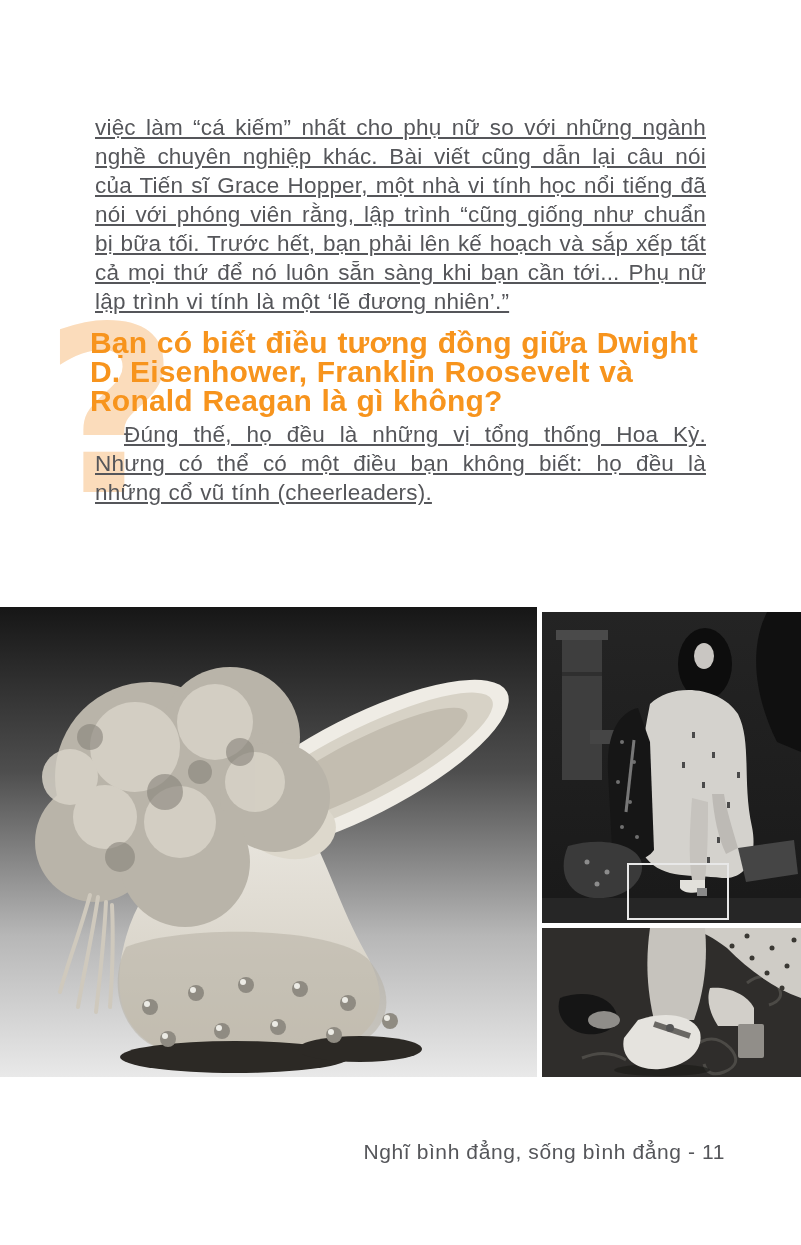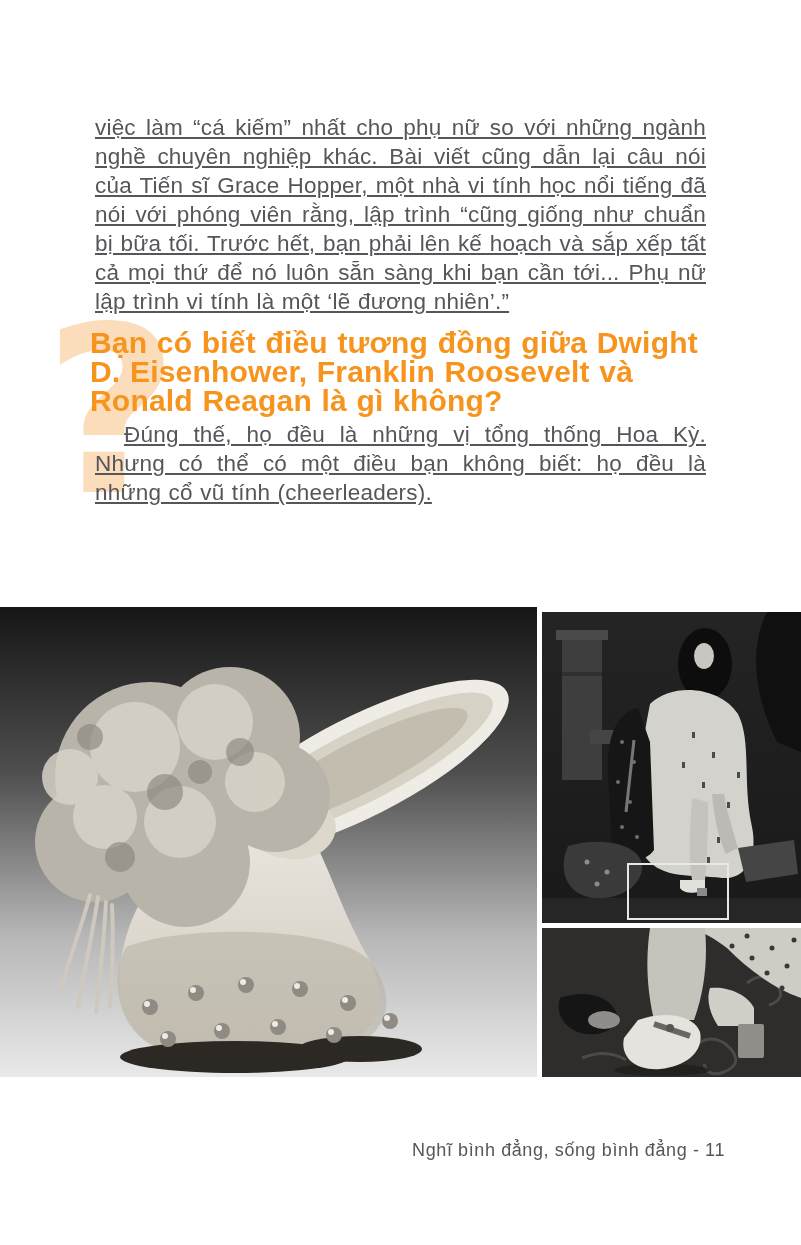--- a/index.html
+++ b/index.html
@@ -69,21 +69,21 @@
     font-style: italic;
     font-size: 19px;
     color: #4B4C4E;
     z-index: 1;
   }
   .footer {
     position: absolute;
     left: 0; top: 1140px;
     width: 725px;
     text-align: right;
-    font-size: 18px;
+    font-size: 21px;
     letter-spacing: 0.6px;
     color: #55565A;
     z-index: 1;
   }
 </style>
 </head>
 <body>
 
 <div class="page">
 

